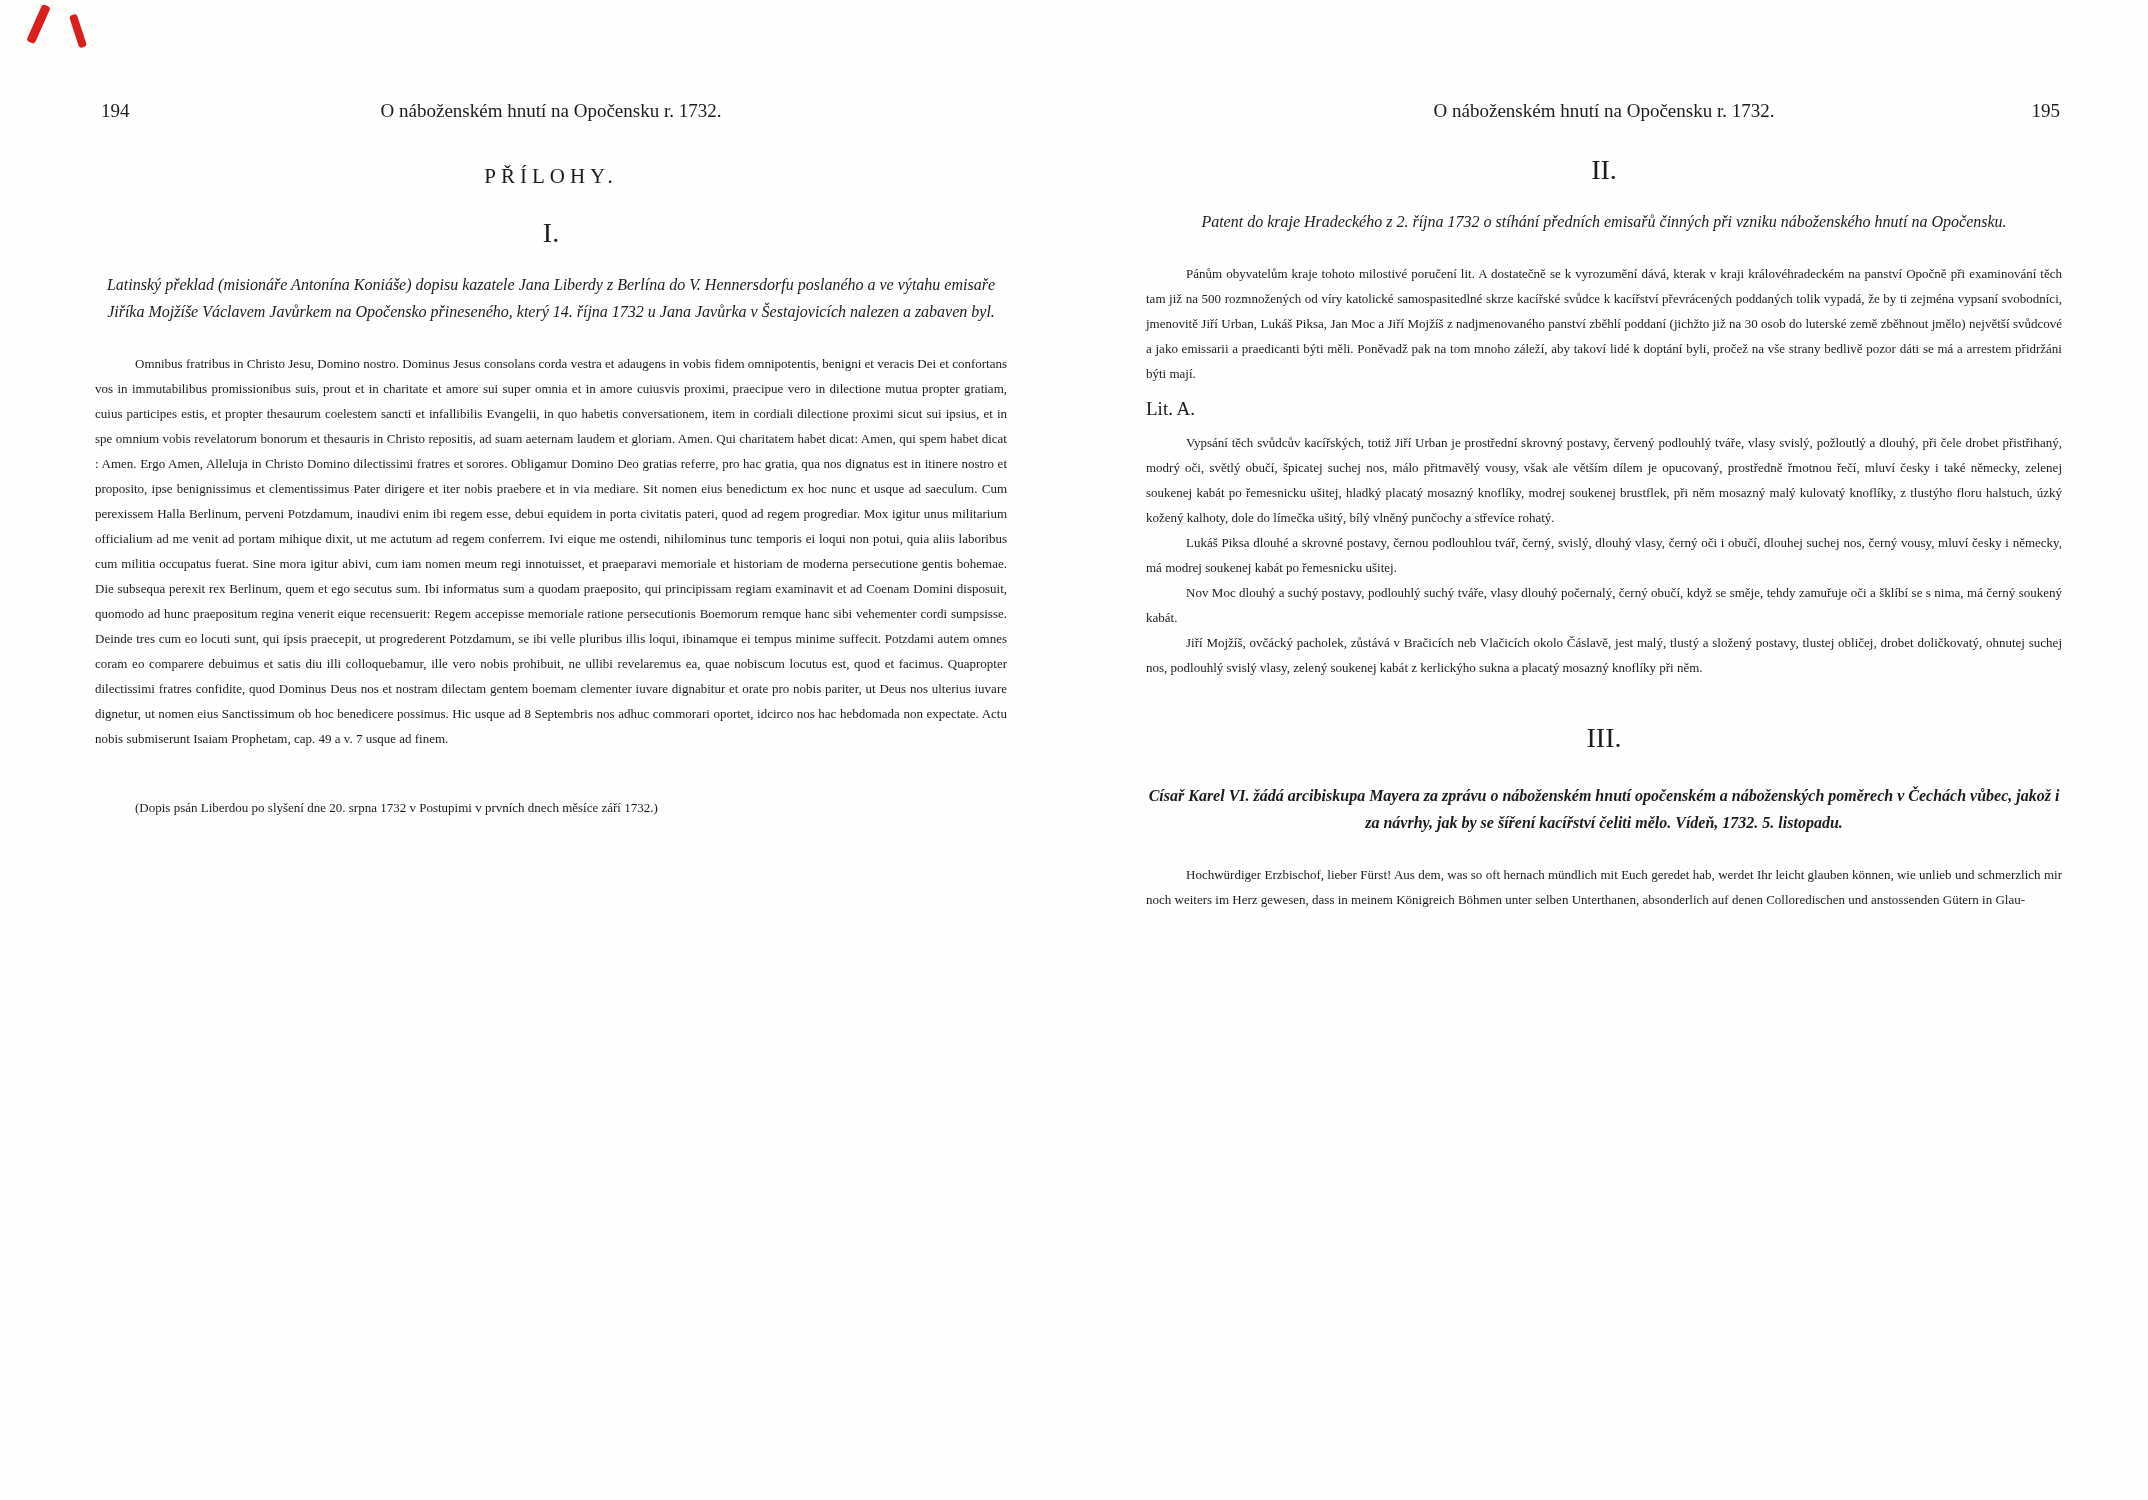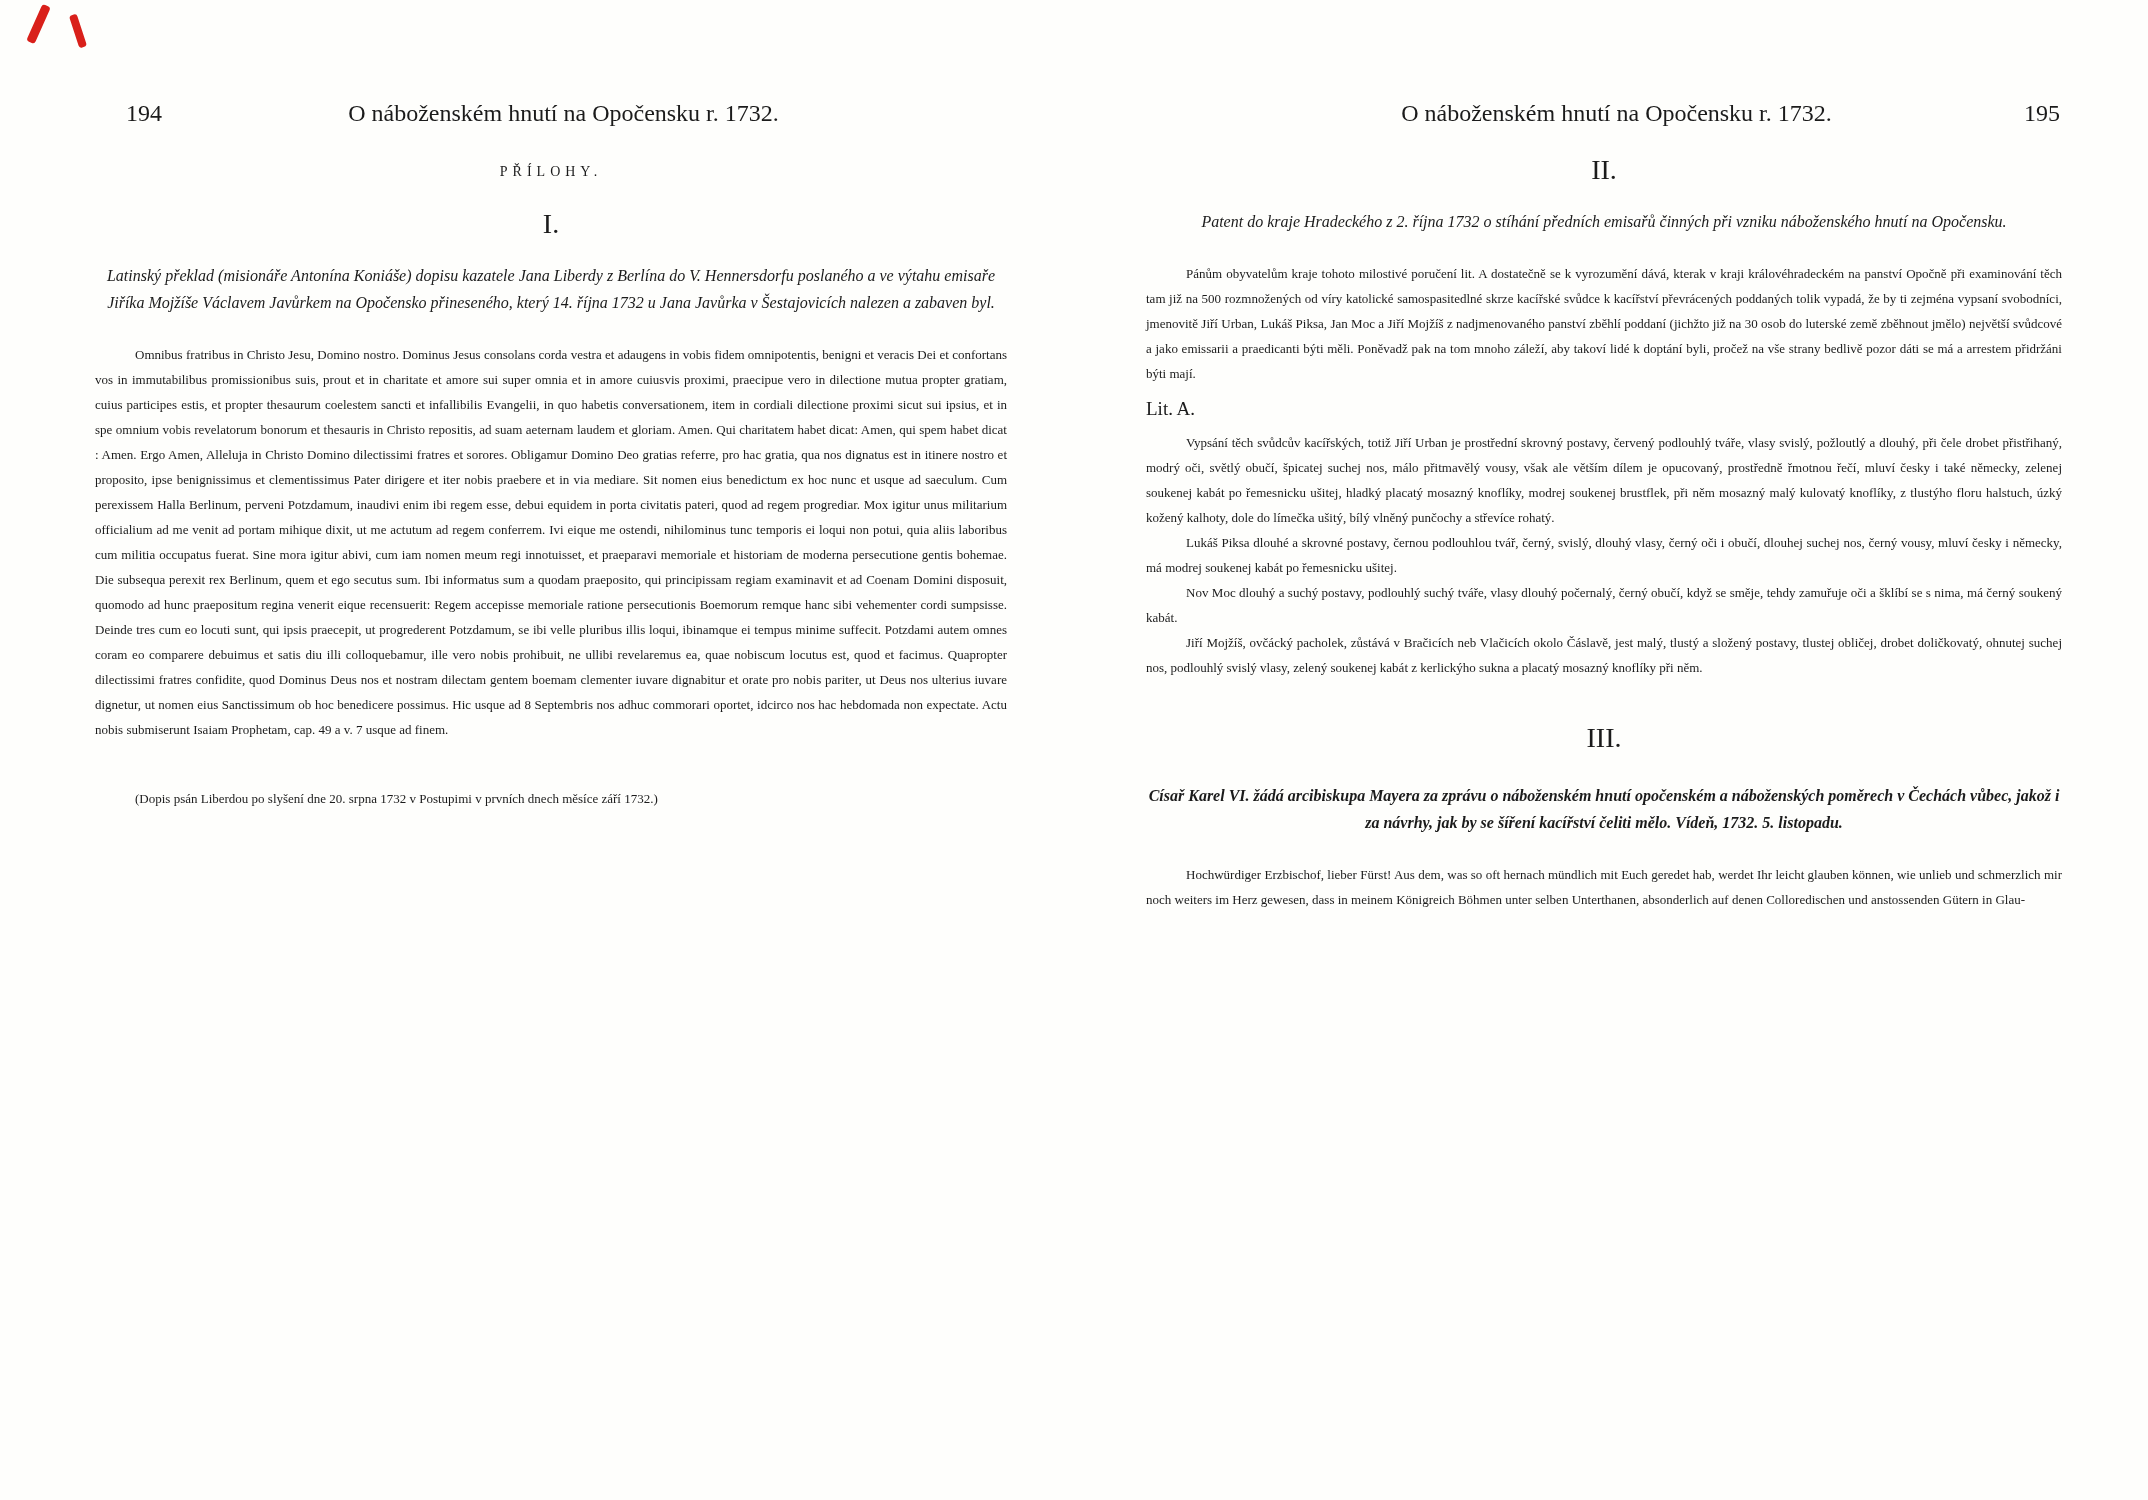--- a/index.html
+++ b/index.html
@@ -20,29 +20,29 @@
   
   .red-marks { position: absolute; left: 22px; top: 2px; width: 90px; height: 50px; }
   .red-marks .stroke { position: absolute; background: #d9201a; border-radius: 3px; }
   .red-marks .s1 { left: 12px; top: 2px; width: 9px; height: 40px; transform: rotate(24deg); }
   .red-marks .s2 { left: 52px; top: 12px; width: 8px; height: 34px; transform: rotate(-18deg); }
 
   .page { position: absolute; top: 0; }
   .page.left  { left: 95px;  width: 912px; }
   .page.right { left: 1146px; width: 916px; }
 
-  .header { position: relative; margin-top: 100px; height: 26px; font-size: 24px; margin-left: 25px; }
+  .header { position: relative; margin-top: 100px; height: 26px; font-size: 19px; }
   .header .running { display: block; text-align: center; }
   .header .pagenum { position: absolute; top: 0; }
   .header .pagenum.num-left  { left: 6px; }
   .header .pagenum.num-right { right: 2px; }
 
   .title {
     text-align: center;
-    font-size: 14px;
+    font-size: 21px;
     font-weight: 400;
     letter-spacing: 5px;
     margin: 38px 0 0 0;
   }
   .roman {
     text-align: center;
     font-size: 28px;
     margin-top: 28px;
   }
   .heading {

